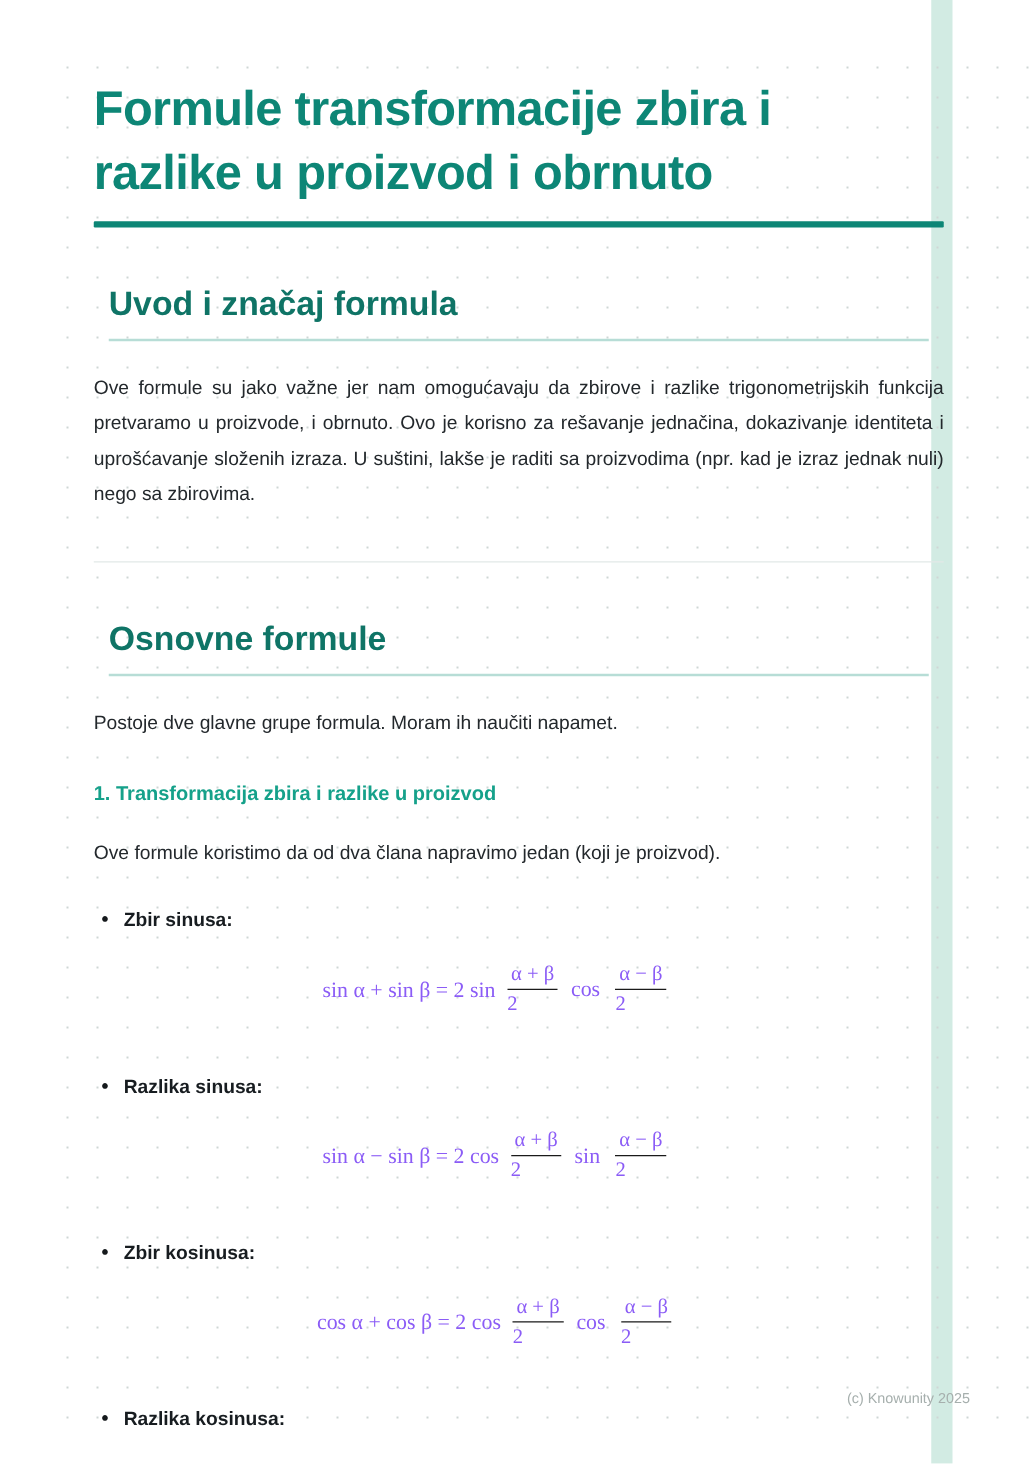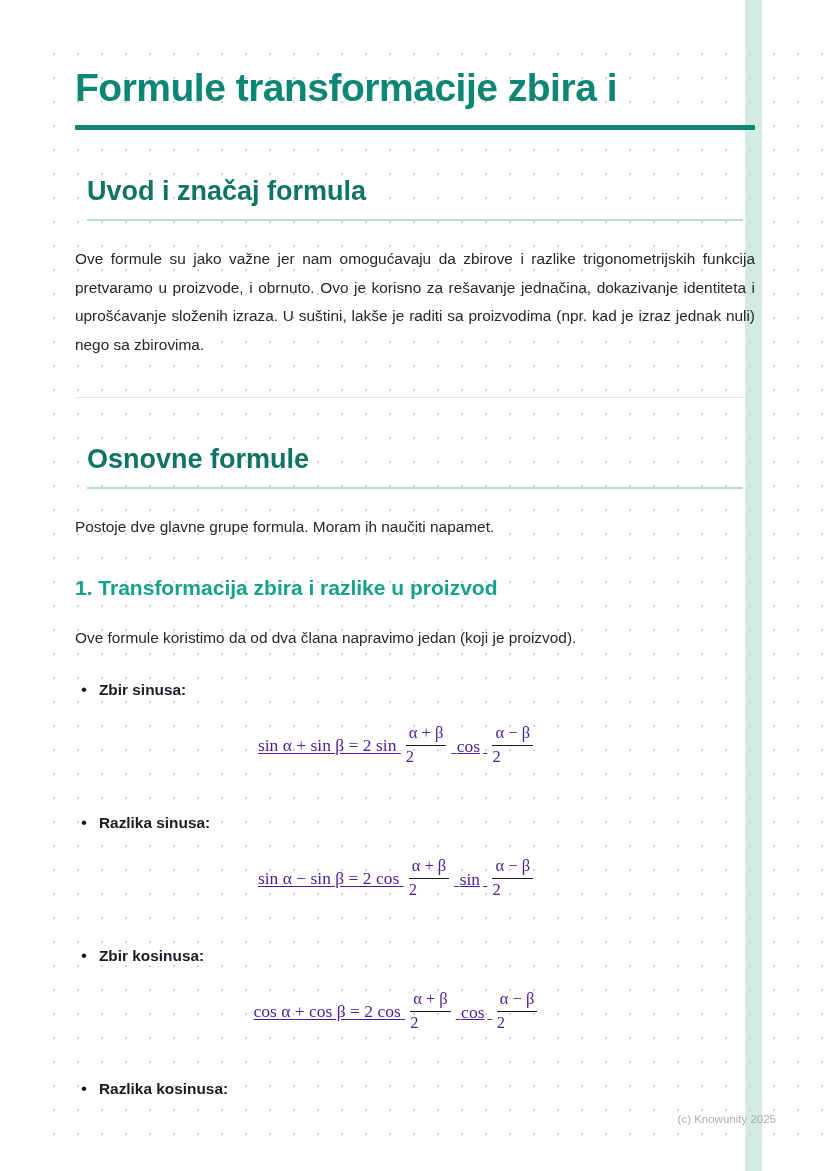--- a/index.html
+++ b/index.html
@@ -49,43 +49,42 @@
     font-size:15.4px; line-height:1.85;
     text-align:justify;
     color:#23282c;
   }
   .divider {
     height:1px; background:var(--divider, #e2e9e7);
     margin:38px 0 0;
   }
   h3.sub-heading {
     margin:34px 0 0;
-    font-size:21px; font-weight:800;
+    font-size:16px; font-weight:800;
     color:var(--accent_bright, #16a08a);
   }
   ul.formula-list {
     list-style:none; margin:28px 0 16px; padding:0 0 0 6px;
   }
   ul.formula-list > li { margin:0 0 14px; }
   .bullet-row { display:flex; align-items:baseline; }
   .bullet-row::before {
     content:"\2022";
     font-size:17px; color:#15191c;
     margin-right:12px;
   }
   .bullet-label {
     font-weight:800; font-size:15.4px; color:#171c20;
   }
   .formula {
     text-align:center;
     font-family:"Liberation Serif", serif;
-    font-size:17.5px; color:#4c1d95;
+    font-size:17.5px; color:#8b5cf6;
     margin:26px 40px 44px 0;
     white-space:nowrap;
-    text-decoration:underline;
   }
   .frac {
     display:inline-block; vertical-align:middle;
     text-align:left; line-height:1.15;
     margin:0 5px; position:relative; top:-2px;
     font-size:16.5px;
   }
   .frac .num { display:block; border-bottom:1.3px solid #1a1a1a; padding:0 3px 2px; }
   .frac .den { display:block; padding-top:2px; }
   .mid-op { margin:0 3px 0 1px;text-align:right; }
@@ -96,21 +95,21 @@
 </style>
 </head>
 <body>
 
 <div class="page">
   <div class="stripe"></div>
   <div class="dots"></div>
 
   <div class="content">
 
-    <h1 class="title"><span>Formule transformacije zbira i</span><br></h1>
+    <h1 class="title"><span>Formule transformacije zbira i</span><br><span>razlike u proizvod i obrnuto</span></h1>
     <div class="title-rule"></div>
 
     <div class="section">
       <h2 class="section-heading">Uvod i značaj formula</h2>
       <p class="body-text">Ove formule su jako važne jer nam omogućavaju da zbirove i razlike trigonometrijskih funkcija pretvaramo u proizvode, i obrnuto. Ovo je korisno za rešavanje jednačina, dokazivanje identiteta i uprošćavanje složenih izraza. U suštini, lakše je raditi sa proizvodima (npr. kad je izraz jednak nuli) nego sa zbirovima.</p>
     </div>
 
     <div class="divider"></div>
 
     <div class="section">

